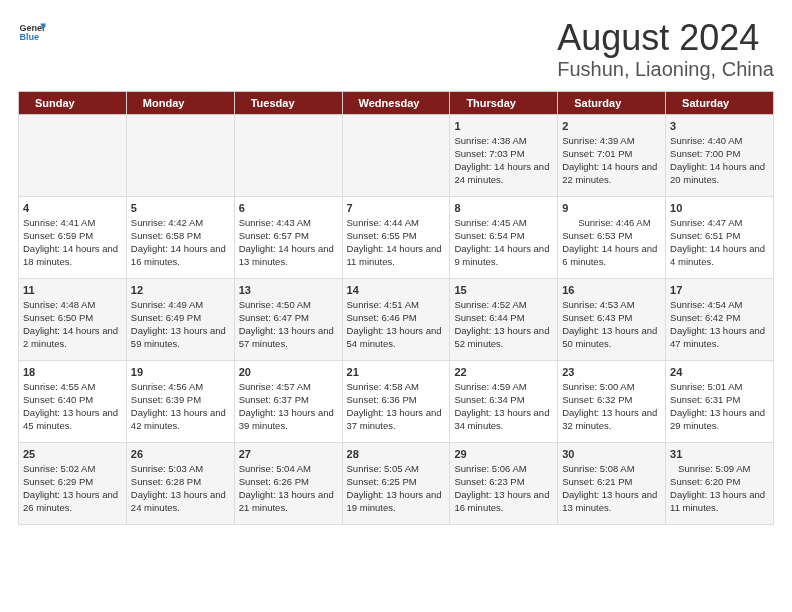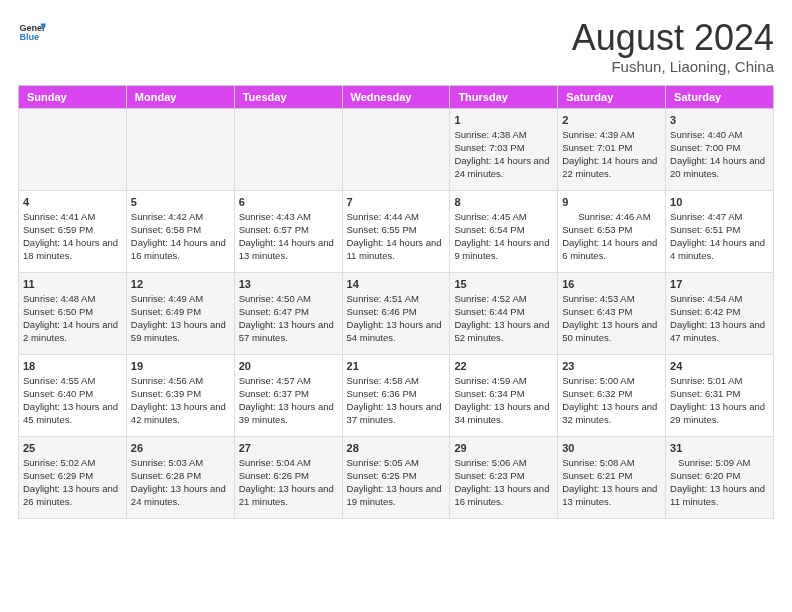--- a/index.html
+++ b/index.html
@@ -24,44 +24,44 @@
     .logo {
       display: flex;
       align-items: center;
       gap: 4px;
     }
     .logo-icon {
       width: 28px;
       height: 28px;
     }
     .title-block {
-      text-align: right;
+      text-align: left;
       margin-left: 25px;
     }
     .main-title {
       font-size: 36px;
       font-weight: normal;
       color: #333;
       line-height: 1.1;
     }
     .sub-title {
-      font-size: 15px;
+      font-size: 20px;
       color: #555;
     }
     table {
       width: 100%;
       border-collapse: collapse;
       table-layout: fixed;
     }
     thead tr th {
-      background-color: #d946ef;
+      background-color: #7f1d1d;
       color: #fff;
       font-size: 11px;
       font-weight: bold;
-      padding: 5px 8px;
+      padding: 5px 16px;
       text-align: left;
       border: 1px solid #ccc;
     }
     tbody tr td {
       vertical-align: top;
       font-size: 9.5px;
       color: #333;
       padding: 4px 4px;
       border: 1px solid #ddd;
       height: 82px;

